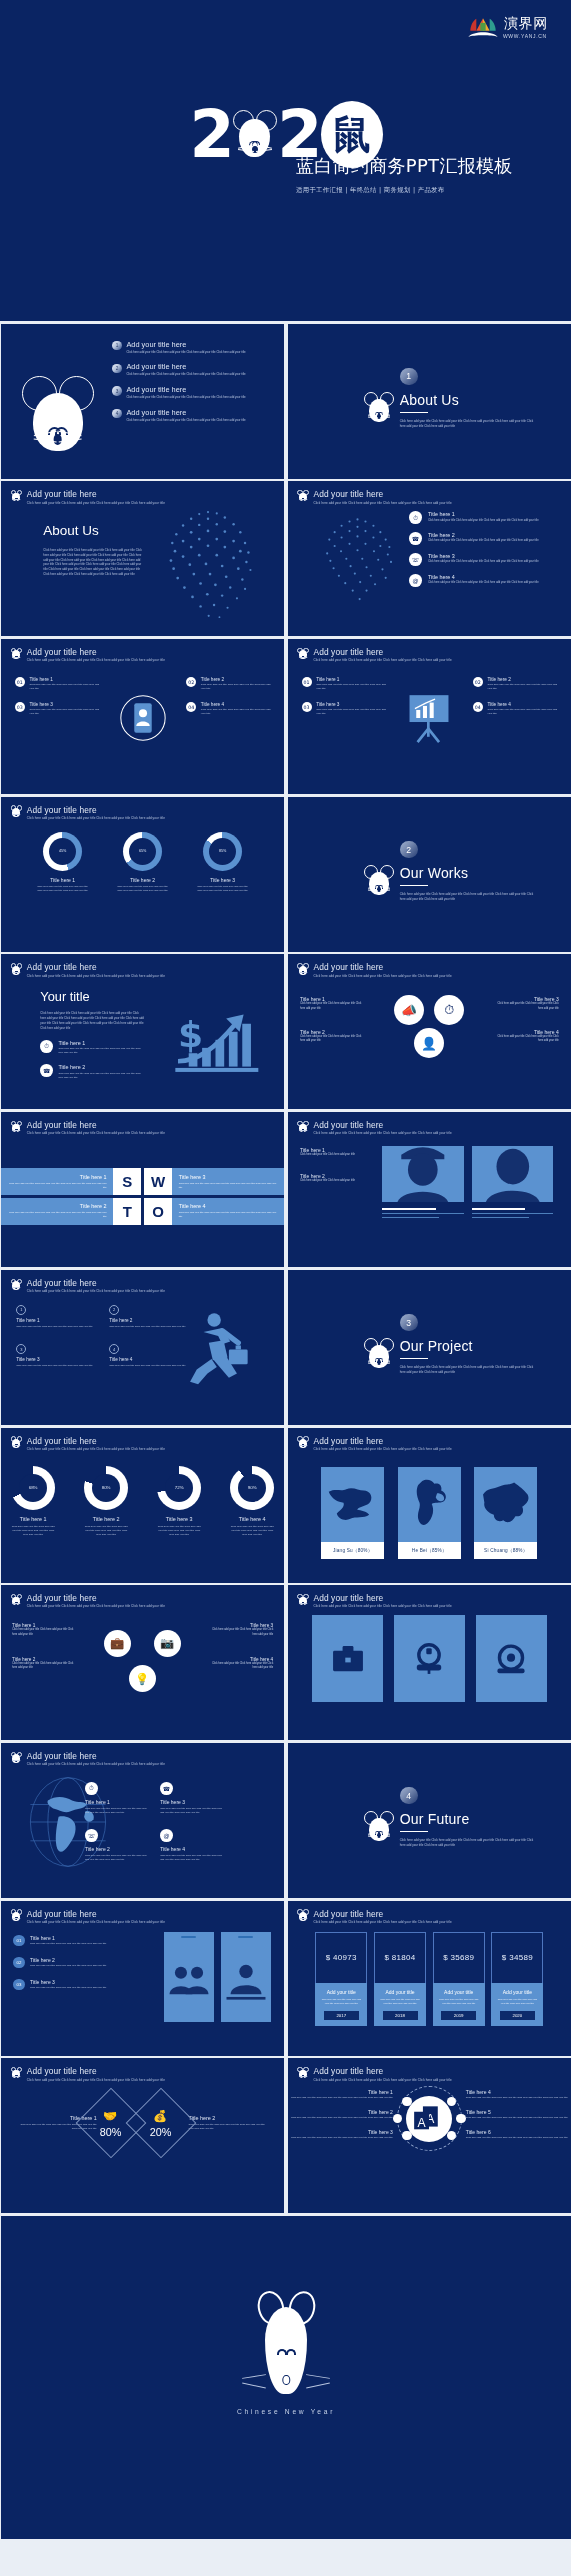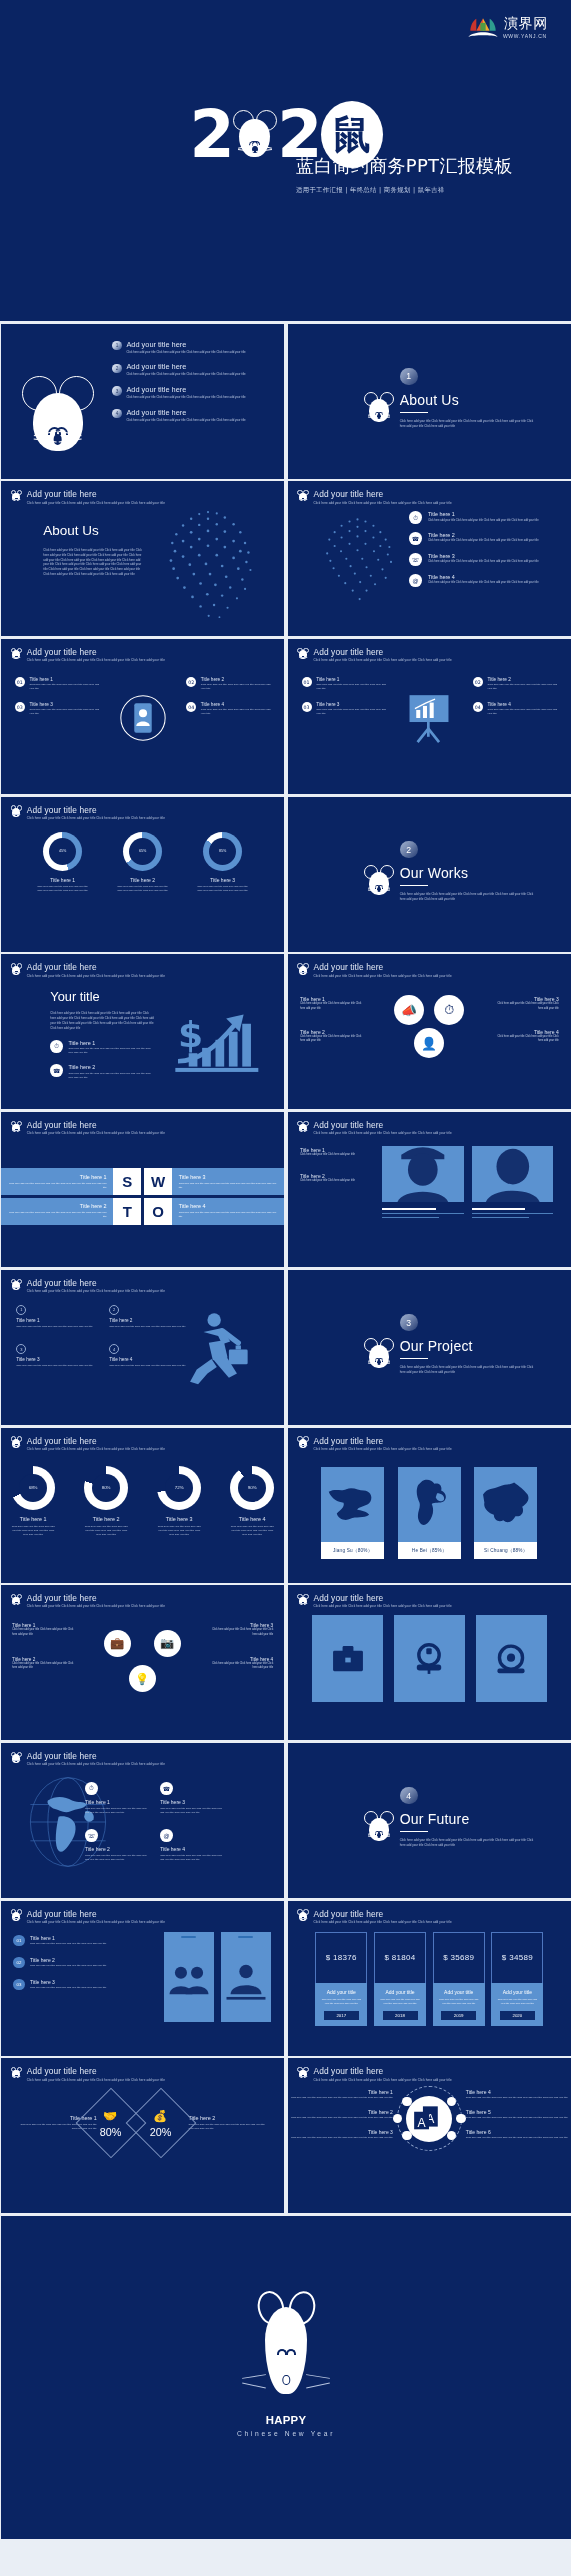--- a/index.html
+++ b/index.html
@@ -325,21 +325,21 @@
   .step h4 { color: #dde5f3; font-size: 5px; font-weight: 400; }
   .step p { color: #b9c6e0; font-size: 2.4px; margin-top: 1.3px; line-height: 1.6; }
 
   
   .globe-solid { position: absolute; left: 20px; top: 32px; width: 94px; height: 94px; }
   .wf-grid { position: absolute; right: 58px; top: 39px; width: 141px; display: grid; grid-template-columns: 1fr 1fr; gap: 15px 9.4px; }
   .wf h4 { color: #dde5f3; font-size: 5px; font-weight: 400; margin-top: 4px; }
   .wf p { color: #b9c6e0; font-size: 2.4px; margin-top: 2px; line-height: 1.6; }
 
   
-  .your-title { position: absolute; left: 49px; top: 35px; width: 104px; }
+  .your-title { position: absolute; left: 39px; top: 35px; width: 104px; }
   .your-title h2 { color: #fff; font-size: 12.8px; font-weight: 400; margin-bottom: 6.7px; }
   .yt-items { margin-top: 9.4px; }
   .yt-row { display: flex; gap: 5.4px; margin-bottom: 9.4px; }
   .yt-row h4 { color: #dde5f3; font-size: 5.4px; font-weight: 400; }
   .yt-row p { color: #b9c6e0; font-size: 2.4px; margin-top: 1.3px; line-height: 1.6; }
   .money-art { position: absolute; right: 23px; top: 55px; width: 87px; height: 67px; }
 
   
   .cluster { position: absolute; left: 0; right: 0; top: 38px; display:flex; justify-content:center; }
   .cluster-wrap { position: relative; width: 94px; height: 81px; }
@@ -421,21 +421,21 @@
         <div class="zero-shu">
           <div class="oval"></div>
           <div class="shu">鼠</div>
         </div>
       </div>
     </div>
 
 
     <div class="hero-right">
       <div class="hero-title">蓝白简约商务PPT汇报模板</div>
-      <div class="hero-tagline">适用于工作汇报 | 年终总结 | 商务规划 | 鼠年吉祥</div>
+      <div class="hero-tagline">适用于工作汇报 | 年终总结 | 商务规划 | 产品发布</div>
     </div>
   </div>
 
   <div class="grid">
 
     <div class="slide">
       <div class="hero-mouse-big">
         <div class="hb-ear l"></div>
           <div class="hb-ear r"></div>
         <div class="hb-face">
@@ -1524,21 +1524,21 @@
               </div>
             </div>
         </div>
         <div class="s-head-txt">
           <h3>Add your title here</h3>
           <p>Click here add your title Click here add your title Click here add your title Click here add your title</p>
         </div>
       </div>
       <div class="prices">
         <div class="price-card">
-          <div class="price-top">$ 18376</div>
+          <div class="price-top">$ 40973</div>
           <div class="price-bot">
             <h4>Add your title</h4>
             <p>Click here add your title Click here add your title Click here add your title</p>
             <div class="price-year">2017</div>
           </div>
         </div>
         <div class="price-card">
           <div class="price-top">$ 81804</div>
           <div class="price-bot">
             <h4>Add your title</h4>
@@ -1684,20 +1684,19 @@
           <div class="fm-body">
             <div class="fm-eye l"></div>
               <div class="fm-eye r"></div>
             <div class="fm-nose"></div>
             <div class="fm-w l1"></div>
               <div class="fm-w l2"></div>
             <div class="fm-w r1"></div>
               <div class="fm-w r2"></div>
           </div>
         </div>
-        <div class="final-happy">HAPPY</div>
         <div class="final-cny">Chinese New Year</div>
       </div>
     </div>
 
   </div>
 </div>
 
 
 </body></html>

